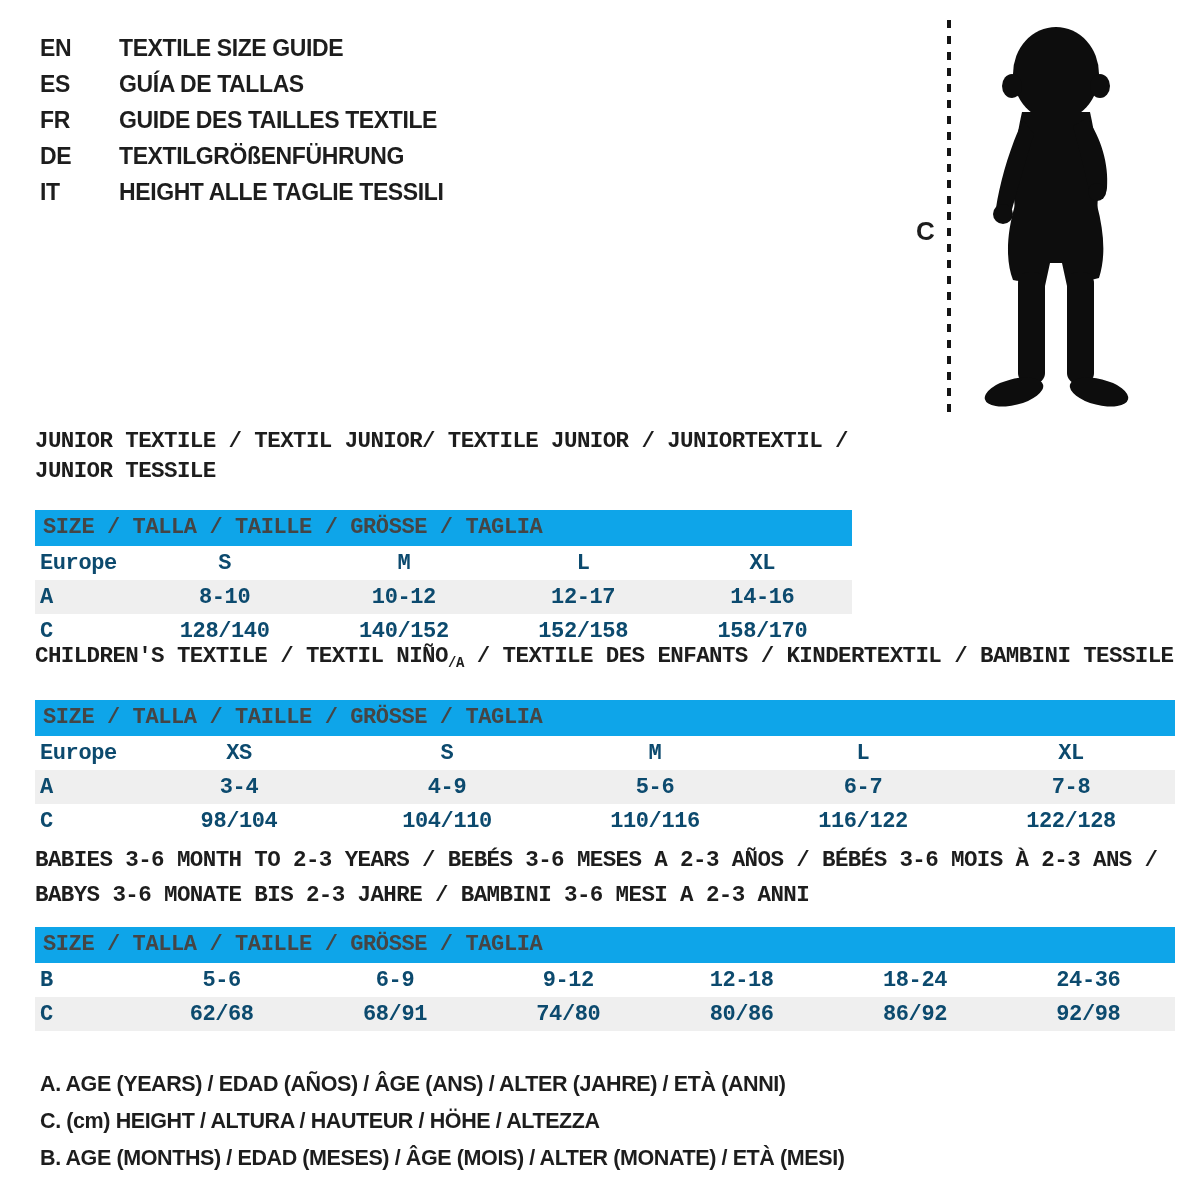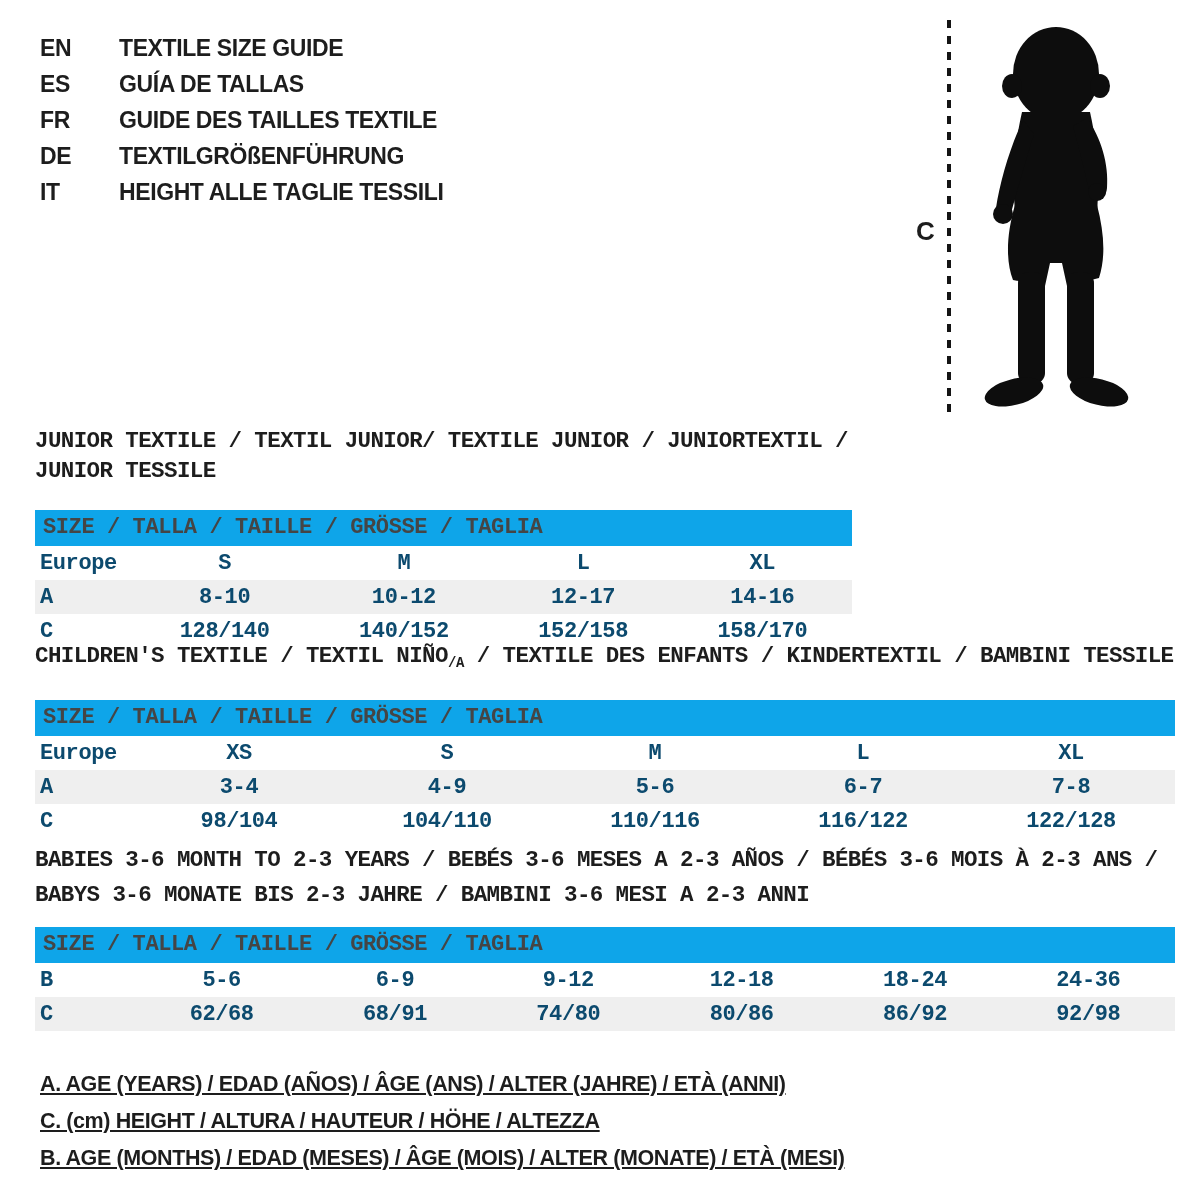--- a/index.html
+++ b/index.html
@@ -45,21 +45,21 @@
   .bar {
     height: 36px; line-height: 36px; background: #0ea5e9; color: #454545;
     padding-left: 8px; font-size: 22px; box-sizing: border-box;
   }
   .trow { display: flex; align-items: center; height: 34px; font-size: 22px; color: #0c4a6e; }
   .trow .c0 { width: 100px; flex: 0 0 100px; padding-left: 5px; box-sizing: border-box; }
   .trow .c  { flex: 1; text-align: center; }
   .trow.alt { background: #efefef; }
 
   
-  .legend { position: absolute; left: 40px; top: 1066px; font-size: 21.5px; line-height: 37px; text-decoration: underline; }
+  .legend { position: absolute; left: 40px; top: 1066px; font-size: 21.5px; line-height: 37px; }
 </style>
 </head>
 <body>
 
 <div id="canvas">
 
   <div class="langs">
     <div class="lang-row">
       <span class="lang-code">EN</span>
       <span class="lang-label">TEXTILE SIZE GUIDE</span>

